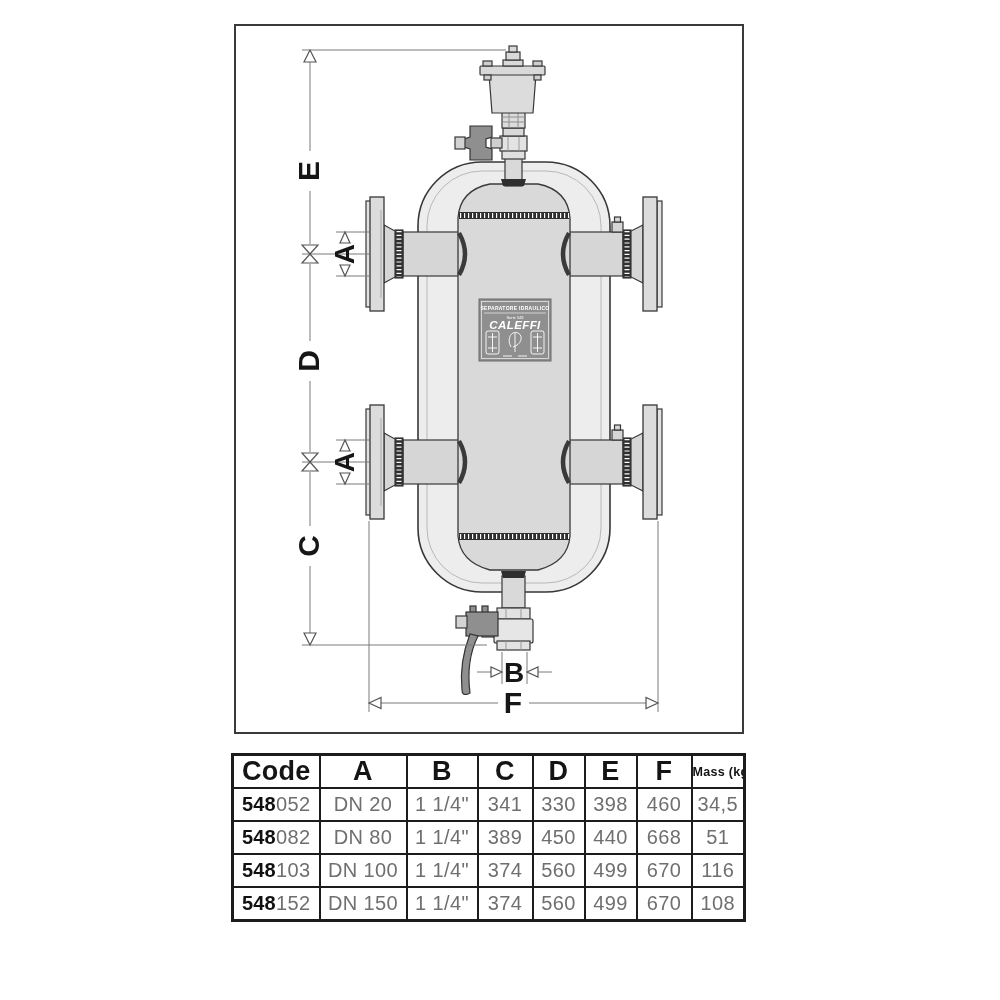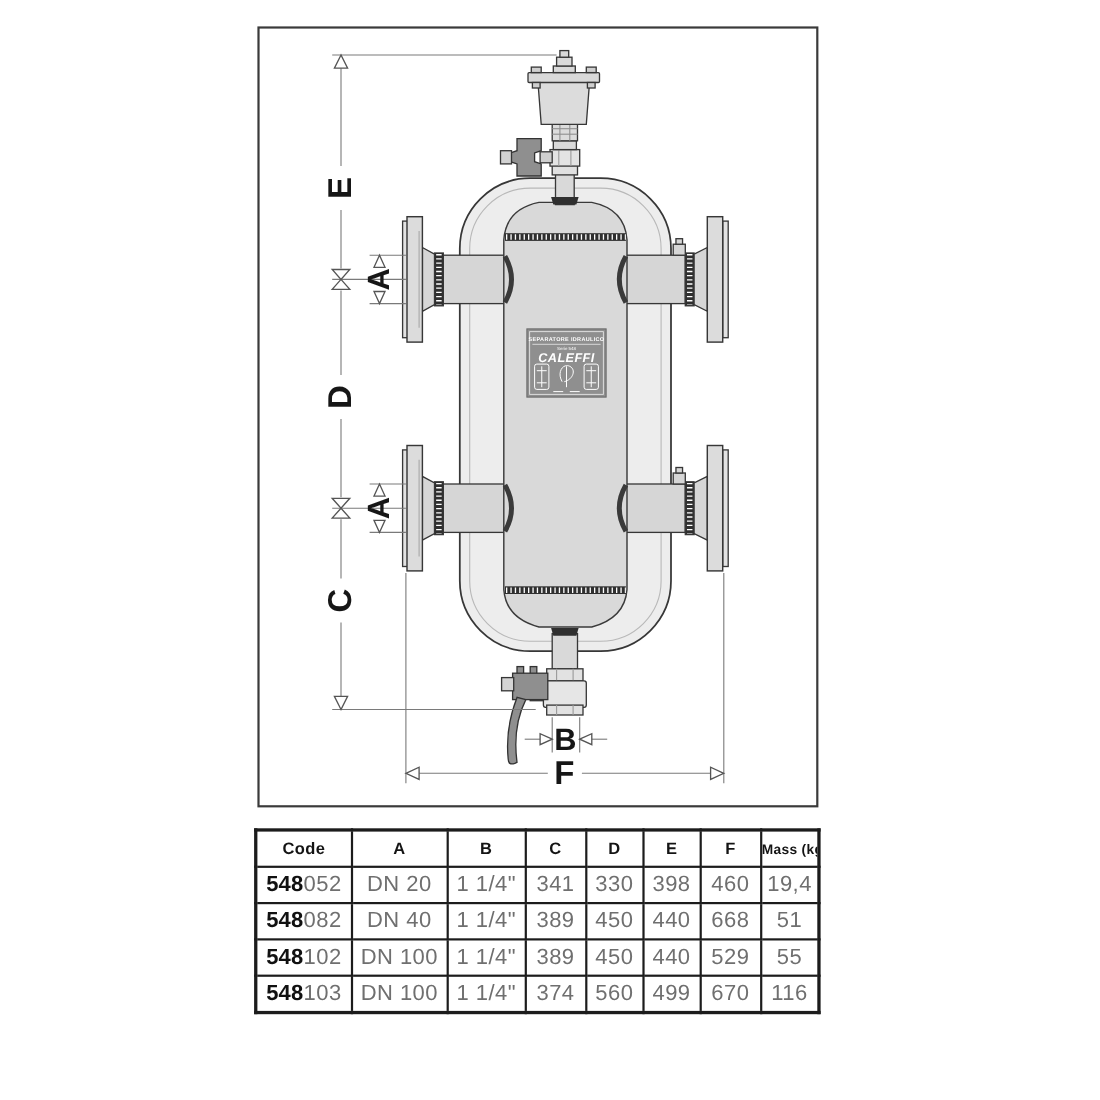--- a/index.html
+++ b/index.html
@@ -5,21 +5,21 @@
   html,body{margin:0;padding:0;background:#fff;}
   #page{position:relative;width:1000px;height:1000px;background:#fff;overflow:hidden;
         font-family:"Liberation Sans",sans-serif;}
   #drawing-svg{position:absolute;left:0;top:0;}
   .dimtext{font-family:"Liberation Sans",sans-serif;font-weight:700;fill:#161616;}
   
   #spec-table{position:absolute;left:231px;top:753px;width:512px;border-collapse:collapse;
               table-layout:fixed;border:3px solid #1c1c1c;}
   #spec-table th,#spec-table td{border:2px solid #1c1c1c;height:31px;padding:0;
               text-align:center;vertical-align:middle;overflow:hidden;white-space:nowrap;}
-  #spec-table th{font-size:15px;font-weight:700;color:#141414;letter-spacing:.3px;}
+  #spec-table th{font-size:27px;font-weight:700;color:#141414;letter-spacing:.3px;}
   #spec-table th.small{font-size:12.5px;}
   #spec-table td{font-size:20px;font-weight:400;color:#6f6f6f;letter-spacing:.4px;}
   #spec-table td b{font-weight:700;color:#111;letter-spacing:.2px;}
   col.c1{width:87px}col.c2{width:87px}col.c3{width:71px}col.c4{width:55px}
   col.c5{width:52px}col.c6{width:52px}col.c7{width:55px}col.c8{width:53px}
 </style>
 </head>
 <body>
 
 <div id="page">
@@ -258,48 +258,48 @@
   </thead>
   <tbody>
     <tr>
       <td><b>548</b><span>052</span></td>
       <td>DN 20</td>
       <td>1 1/4"</td>
       <td>341</td>
       <td>330</td>
       <td>398</td>
       <td>460</td>
-      <td>19,4</td>
+      <td>34,5</td>
     </tr>
     <tr>
       <td><b>548</b><span>082</span></td>
-      <td>DN 40</td>
+      <td>DN 80</td>
       <td>1 1/4"</td>
       <td>389</td>
       <td>450</td>
       <td>440</td>
       <td>668</td>
       <td>51</td>
-    </tr>
-    <tr>
-      <td><b>548</b><span>102</span></td>
-      <td>DN 100</td>
-      <td>1 1/4"</td>
-      <td>389</td>
-      <td>450</td>
-      <td>440</td>
-      <td>529</td>
-      <td>55</td>
     </tr>
     <tr>
       <td><b>548</b><span>103</span></td>
       <td>DN 100</td>
       <td>1 1/4"</td>
       <td>374</td>
       <td>560</td>
       <td>499</td>
       <td>670</td>
       <td>116</td>
     </tr>
+    <tr>
+      <td><b>548</b><span>152</span></td>
+      <td>DN 150</td>
+      <td>1 1/4"</td>
+      <td>374</td>
+      <td>560</td>
+      <td>499</td>
+      <td>670</td>
+      <td>108</td>
+    </tr>
   </tbody>
 </table>
 
 </div>
 
 </body></html>

